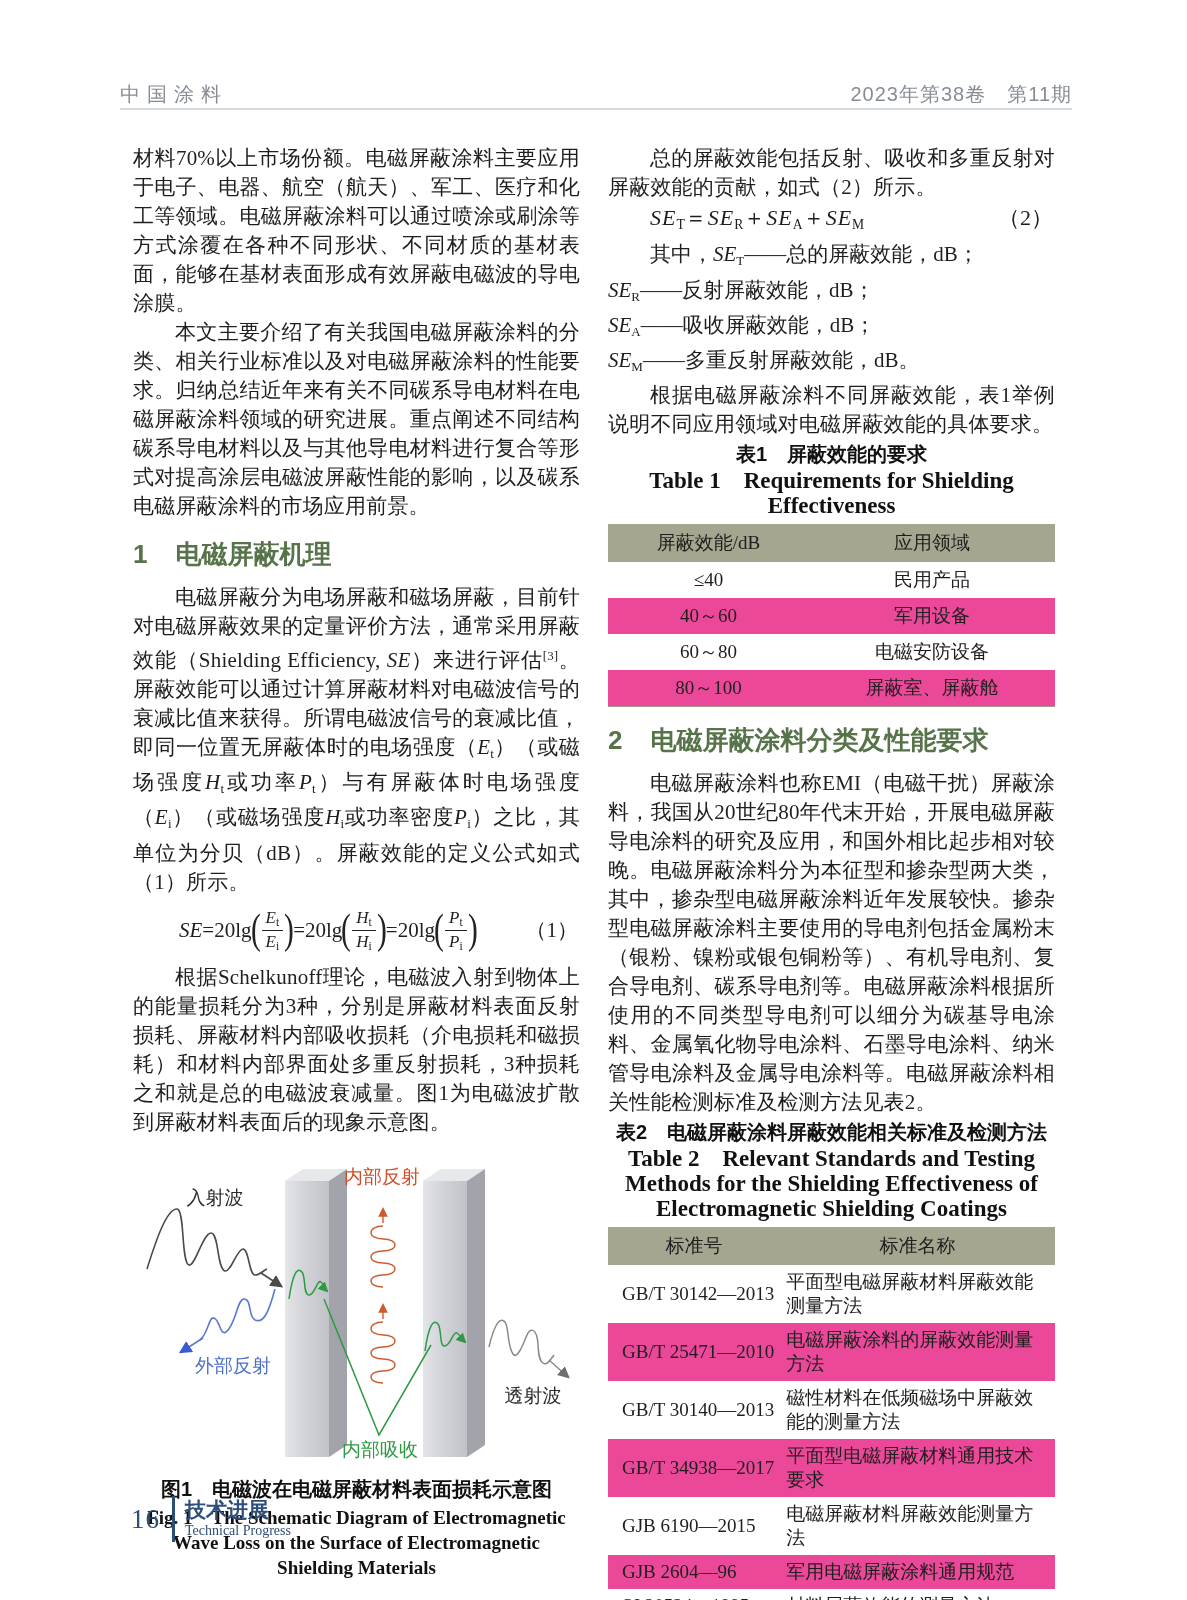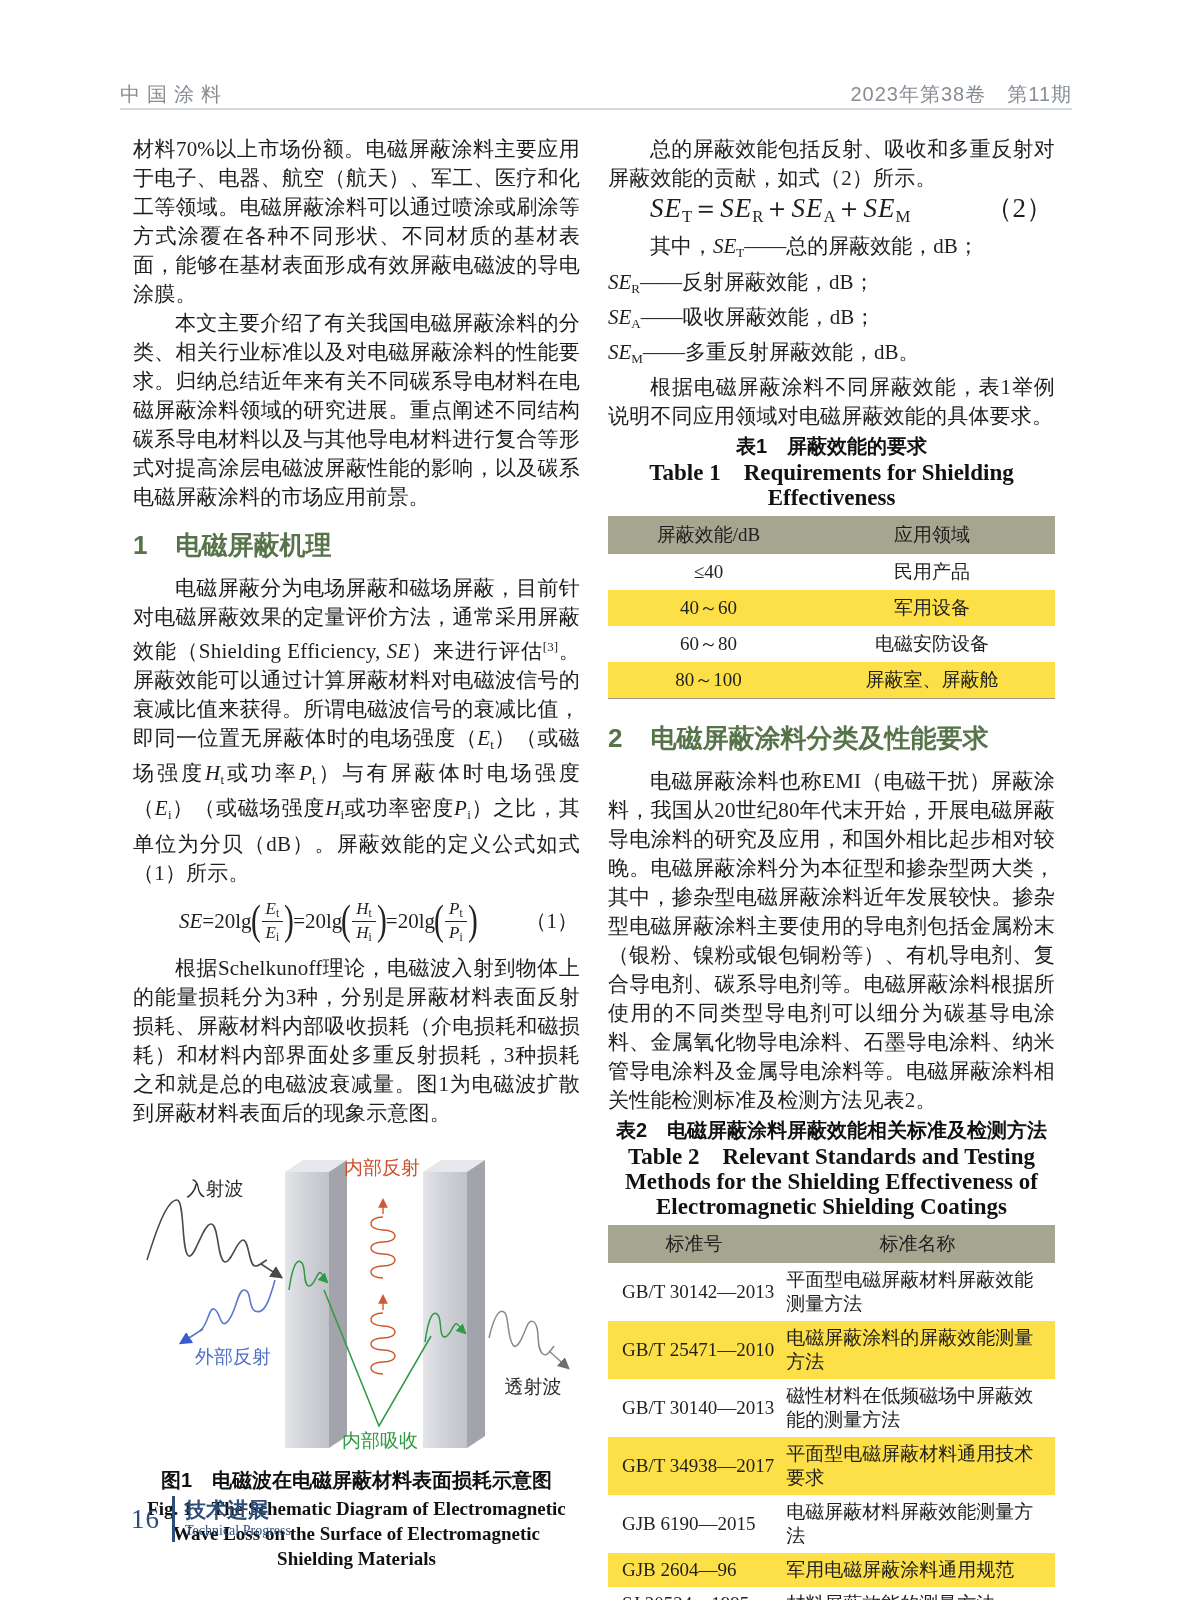--- a/index.html
+++ b/index.html
@@ -11,21 +11,21 @@
   
   .page-header{
     position:absolute;left:120px;right:115px;top:74px;height:34px;
     border-bottom:2px solid #d7dadc;display:flex;justify-content:space-between;
     align-items:flex-end;color:#868d94;font-size:20px;
     font-family:"Liberation Sans","DejaVu Sans",sans-serif;
   }
   .journal-name{letter-spacing:7px;}
   .issue-info{letter-spacing:1px;}
   
-  .col{position:absolute;top:135px;width:447px;}
+  .col{position:absolute;top:144px;width:447px;}
   .col-left{left:133px;}
   .col-right{left:608px;}
   p{margin:0;}
   .body-text{
     font-size:21px;line-height:29px;text-align:justify;text-indent:2em;
     letter-spacing:0.2px;
   }
   .no-indent{text-indent:0;}
   
   .sec{
@@ -51,42 +51,42 @@
     display:inline-flex;flex-direction:column;align-items:center;
     font-size:17px;line-height:1.15;margin:0 2px;vertical-align:middle;
   }
   .frac .fn{border-bottom:1.3px solid #222;padding:0 4px 1px 4px;}
   .frac .fd{padding-top:1px;}
   .frac .it{font-style:italic;}
   .frac sub{font-size:0.68em;vertical-align:-0.25em;}
   .eq-tag{margin-left:auto;padding-right:2px;}
   
   .formula2{
-    display:flex;align-items:baseline;font-size:27px;line-height:29px;margin:1px 0;
+    display:flex;align-items:baseline;font-size:22px;line-height:29px;margin:1px 0;
   }
   .formula2 .f2-body{margin-left:42px;letter-spacing:1px;}
   .where-line{font-size:21px;line-height:29px;text-align:left;}
   .where-indent{text-indent:2em;}
   
   .table-caption{margin-top:2px;text-align:center;}
   .cap-zh{
     font-family:"Liberation Sans","DejaVu Sans",sans-serif;font-weight:bold;
     font-size:20px;line-height:27px;color:#111;
   }
   .cap-en{font-weight:bold;font-size:23px;line-height:25px;color:#111;}
   table.data-table{
     width:100%;border-collapse:collapse;margin-top:6px;font-size:19px;
     border-bottom:1px solid #9a9a8a;
   }
   table.data-table th{
     background:#a6a690;font-weight:normal;font-size:19px;padding:6px 4px;
     text-align:center;color:#1e1e1e;
   }
   table.data-table td{padding:5px 6px;vertical-align:middle;}
-  tr.row-alt{background:#fde047;}
+  tr.row-alt{background:#ec4899;}
   .t1 td{text-align:center;}
   .t1 td:first-child{width:45%;}
   .t2{font-size:18px;}
   .t2 th:first-child{width:38%;}
   .t2 td{text-align:left;line-height:24px;}
   .t2 td:first-child{padding-left:14px;white-space:nowrap;}
   
   figure{margin:12px 0 0 0;}
   figcaption{margin-top:8px;text-align:center;}
   .figcap-zh{
@@ -270,21 +270,21 @@
             <td>60～80</td>
             <td>电磁安防设备</td>
           </tr>
         <tr class="row-alt">
             <td>80～100</td>
             <td>屏蔽室、屏蔽舱</td>
           </tr>
       </tbody>
     </table>
 
-    <h2 class="sec" style="margin-top:22px;"><span class="sec-num">2</span><span>电磁屏蔽涂料分类及性能要求</span></h2>
+    <h2 class="sec" style="margin-top:16px;"><span class="sec-num">2</span><span>电磁屏蔽涂料分类及性能要求</span></h2>
 
     <p class="body-text">电磁屏蔽涂料也称EMI（电磁干扰）屏蔽涂料，我国从20世纪80年代末开始，开展电磁屏蔽导电涂料的研究及应用，和国外相比起步相对较晚。电磁屏蔽涂料分为本征型和掺杂型两大类，其中，掺杂型电磁屏蔽涂料近年发展较快。掺杂型电磁屏蔽涂料主要使用的导电剂包括金属粉末（银粉、镍粉或银包铜粉等）、有机导电剂、复合导电剂、碳系导电剂等。电磁屏蔽涂料根据所使用的不同类型导电剂可以细分为碳基导电涂料、金属氧化物导电涂料、石墨导电涂料、纳米管导电涂料及金属导电涂料等。电磁屏蔽涂料相关性能检测标准及检测方法见表2。</p>
 
     <div class="table-caption">
       <div class="cap-zh">表2　电磁屏蔽涂料屏蔽效能相关标准及检测方法</div>
       <div class="cap-en">Table 2　Relevant Standards and Testing Methods for the Shielding Effectiveness of Electromagnetic Shielding Coatings</div>
     </div>
     <table class="data-table t2">
       <thead>
         <tr>

